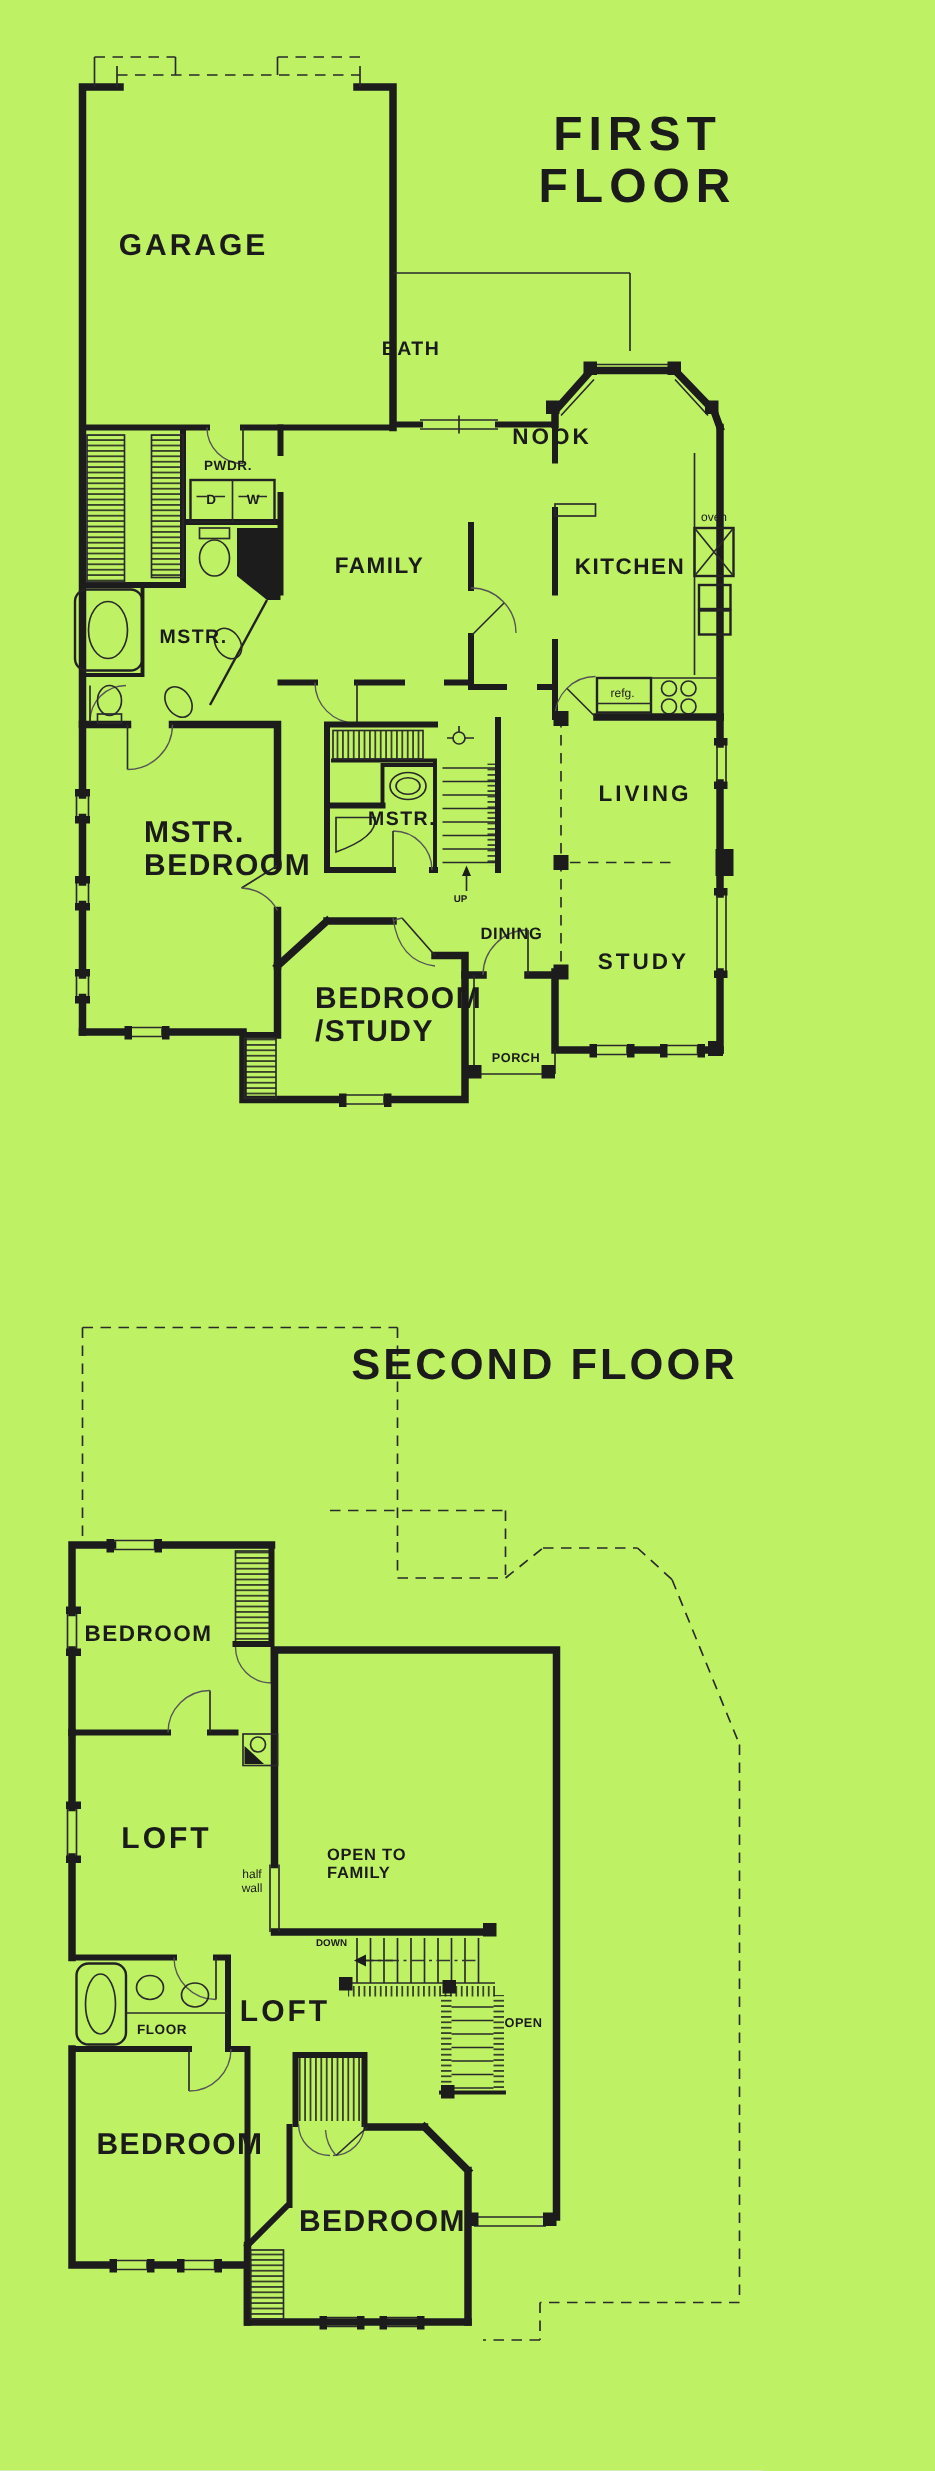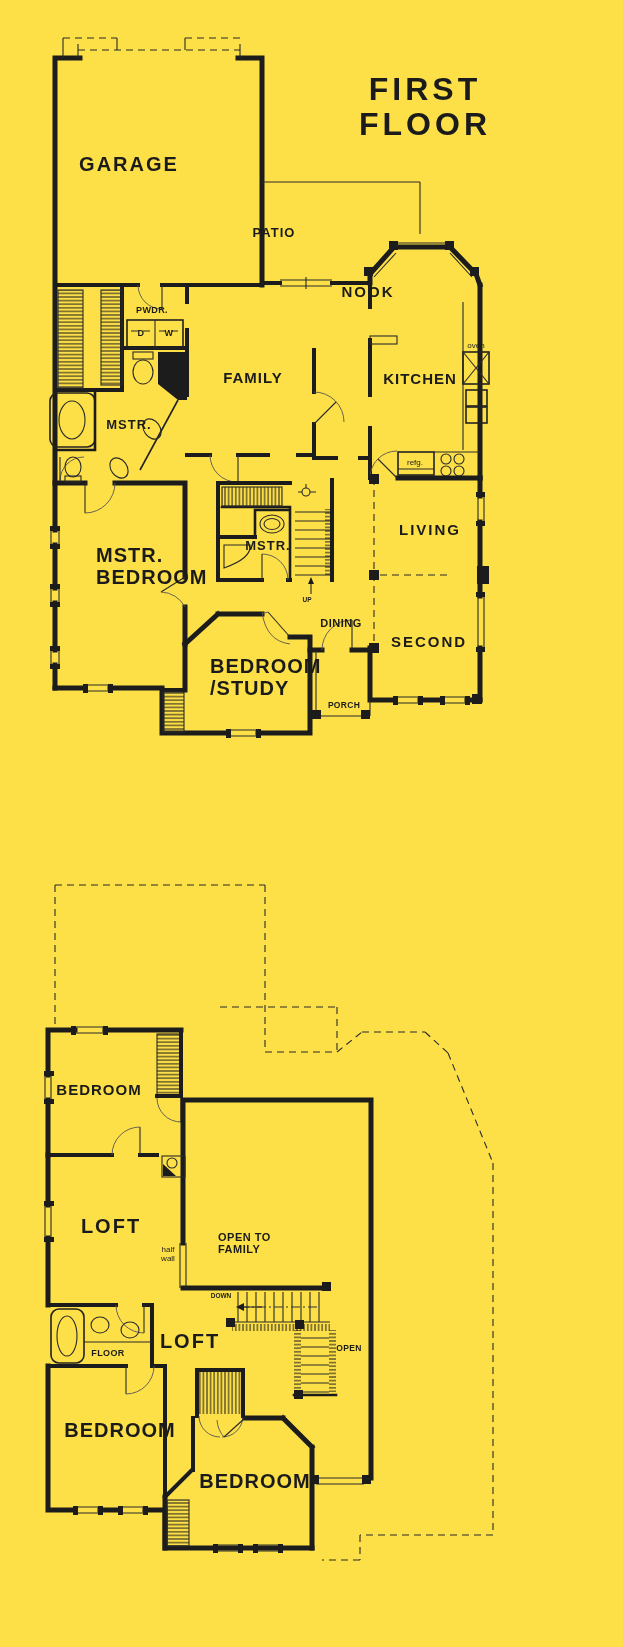--- a/index.html
+++ b/index.html
@@ -1,16 +1,16 @@
 <!DOCTYPE html>
 <html><head>
 <meta charset="utf-8">
 <style>
   html,body{margin:0;padding:0;background:#e8e8e8;}
-  .page{position:relative;width:623px;height:1647px;background:#fde047;margin:0 auto;overflow:hidden;
+  .page{position:relative;width:623px;height:1647px;background:#bef264;margin:0 auto;overflow:hidden;
         font-family:"Liberation Sans",sans-serif;}
   svg{position:absolute;left:0;top:0;}
   .w5{stroke:#1c1c1c;stroke-width:5;fill:none;stroke-linecap:square}
   .w4{stroke:#1c1c1c;stroke-width:4;fill:none;stroke-linecap:square}
   .w3{stroke:#1c1c1c;stroke-width:2.6;fill:none;stroke-linecap:square}
   .t{stroke:#2a2a2a;stroke-width:1.1;fill:none}
   .t15{stroke:#222;stroke-width:1.6;fill:none}
   .dash{stroke-dasharray:7 5}
   .dashdot{stroke:#333;stroke-width:1;fill:none;stroke-dasharray:9 3 2 3}
   .arc{stroke:#555;stroke-width:0.9;fill:none}
@@ -321,41 +321,42 @@
       <rect fill="url(#hH)" x="329" y="1330" width="7" height="62"></rect>
       <path class="t" d="M301,1338 H329 M301,1347 H329 M301,1356 H329 M301,1365 H329 M301,1374 H329 M301,1383 H329 M301,1392 H329"></path>
       <rect class="blk" x="294" y="1390" width="9" height="9"></rect>
       <path class="w3" d="M294,1395 H336"></path>
     </g>
   </g>
 </svg>
 
 <div class="lbl s33" style="left:425px;top:107px">FIRST FLOOR</div>
 <div class="lbl s16 ls2" style="left:129px;top:164px">GARAGE</div>
-<div class="lbl s13" style="left:274px;top:233px">PATIO</div>
+<div class="lbl s13" style="left:274px;top:233px">BATH</div>
 <div class="lbl s15 ls2" style="left:368px;top:292px">NOOK</div>
 <div class="lbl s15" style="left:253px;top:378px">FAMILY</div>
 <div class="lbl s15" style="left:420px;top:379px">KITCHEN</div>
 <div class="lbl s9" style="left:152px;top:311px">PWDR.</div>
 <div class="lbl s9" style="left:141px;top:334px">D</div>
 <div class="lbl s9" style="left:169px;top:334px">W</div>
 <div class="lbl s7" style="left:476px;top:346px">oven</div>
 <div class="lbl s7" style="left:415px;top:463px">refg.</div>
 <div class="lbl s13" style="left:129px;top:425px">MSTR.</div>
 <div class="lbl left s16" style="left:96px;top:566px">MSTR.
 BEDROOM</div>
 <div class="lbl s13" style="left:268px;top:546px">MSTR.</div>
 <div class="lbl s6" style="left:307px;top:600px">UP</div>
 <div class="lbl s15 ls2" style="left:430px;top:530px">LIVING</div>
-<div class="lbl s15 ls2" style="left:429px;top:642px">SECOND</div>
+<div class="lbl s15 ls2" style="left:429px;top:642px">STUDY</div>
 <div class="lbl left s16" style="left:210px;top:677px">BEDROOM
 /STUDY</div>
 <div class="lbl s11" style="left:341px;top:623px">DINING</div>
 <div class="lbl s8" style="left:344px;top:706px">PORCH</div>
 
+<div class="lbl s29" style="left:363px;top:911px">SECOND FLOOR</div>
 <div class="lbl s15" style="left:99px;top:1090px">BEDROOM</div>
 <div class="lbl s16 ls2" style="left:111px;top:1226px">LOFT</div>
 <div class="lbl left s11" style="left:218px;top:1243px">OPEN TO
 FAMILY</div>
 <div class="lbl s7" style="left:168px;top:1255px">half
 wall</div>
 <div class="lbl s6" style="left:221px;top:1296px">DOWN</div>
 <div class="lbl s8" style="left:349px;top:1349px">OPEN</div>
 <div class="lbl s9" style="left:108px;top:1354px">FLOOR</div>
 <div class="lbl s16 ls2" style="left:190px;top:1341px">LOFT</div>

